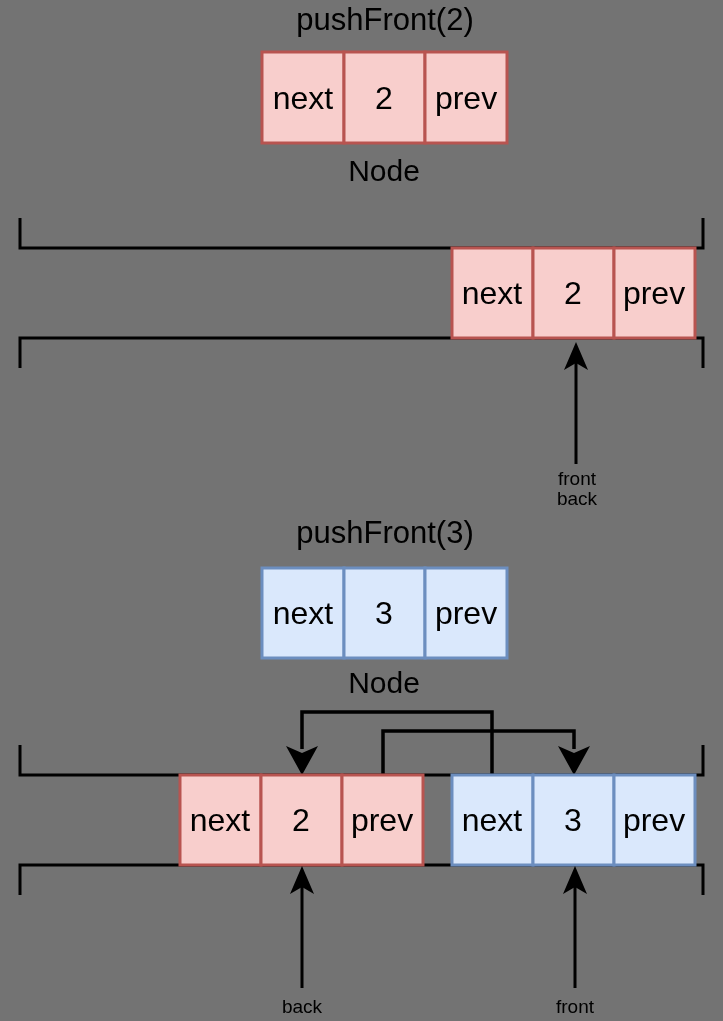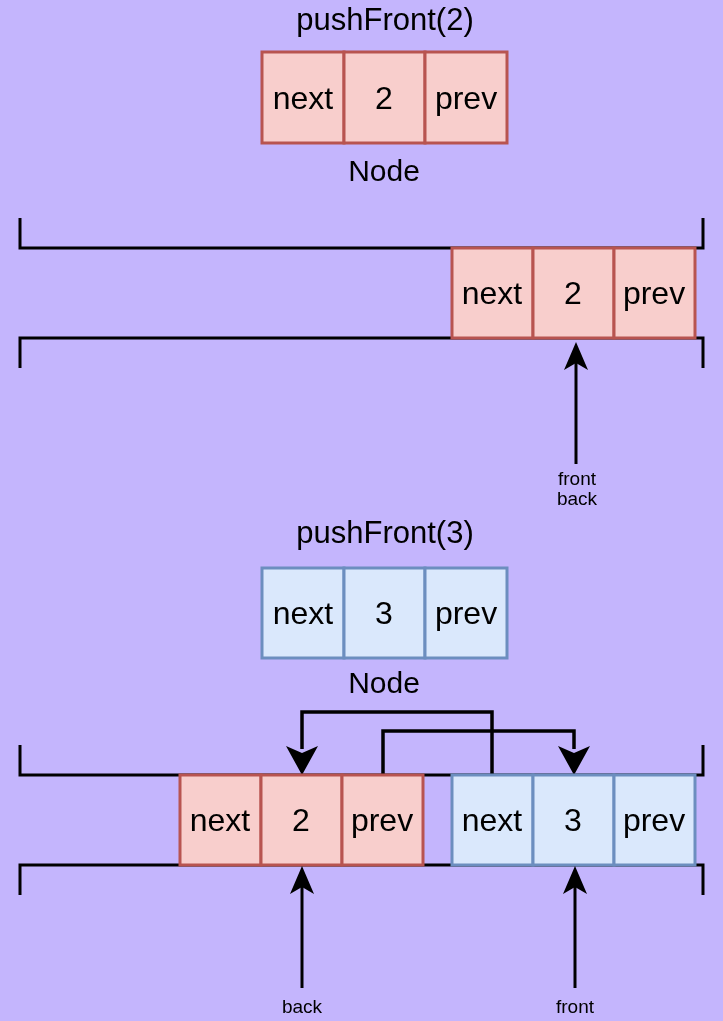--- a/index.html
+++ b/index.html
@@ -4,21 +4,21 @@
 <style>
   html, body {
     margin: 0;
     padding: 0;
     background: #ffffff;
   }
   .canvas {
     width: 723px;
     height: 1021px;
     position: relative;
-    background: #c4b5fd;
+    background: #737373;
   }
   svg text {
     font-family: "Liberation Sans", "DejaVu Sans", sans-serif;
     fill: #000000;
   }
   .t-title   { font-size: 31px; text-anchor: middle; }
   .t-cell    { font-size: 32px; text-anchor: middle; }
   .t-caption { font-size: 30px; text-anchor: middle; }
   .t-small   { font-size: 19px; text-anchor: middle; }
   .cell-rect { stroke-width: 3; }

